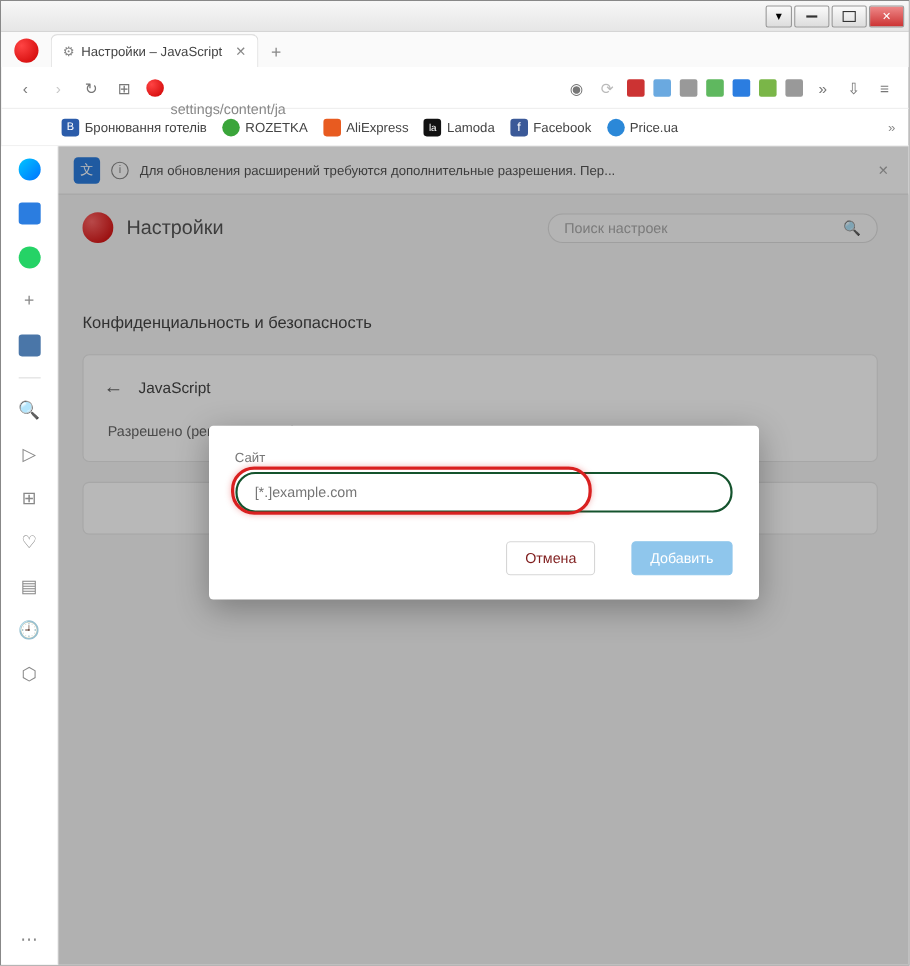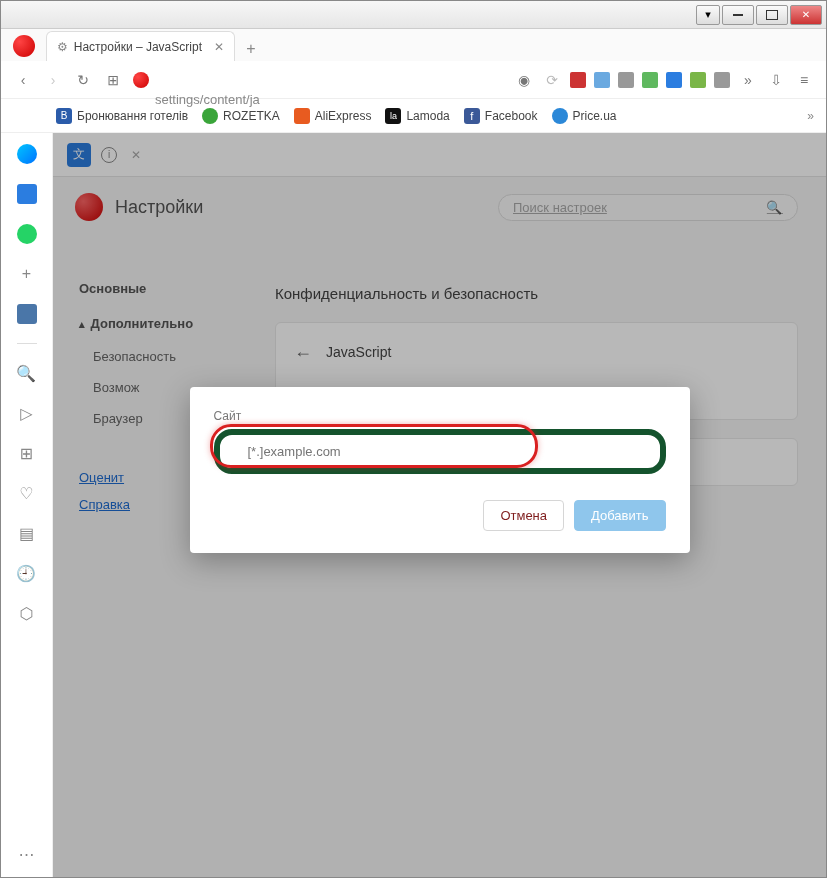--- a/index.html
+++ b/index.html
@@ -51,21 +51,21 @@
 .infobar .i-bubble { width:24px;height:24px;border-radius:4px;background:#2b7de0;display:flex;align-items:center;justify-content:center;color:#fff;font-size:12px; }
 .infobar .info-i { width:16px;height:16px;border:1.5px solid #888;border-radius:50%;display:flex;align-items:center;justify-content:center;font-size:10px;color:#888; }
 .info-action { border:1px solid #ccc; padding:5px 10px; border-radius:3px; font-size:12px; color:#555; background:#fff; }
 .info-close { color:#aaa; padding:0 4px; }
 
 
 .settings-wrap { padding:16px 28px 0 22px; display:flex; gap:30px;justify-content:space-between; }
 .settings-header { display:flex; align-items:center; gap:12px; margin-bottom:20px; width:100%; }
 .s-logo { width:28px;height:28px; background: radial-gradient(circle at 30% 30%, #ff6666, #cc0000); border-radius:50%; }
 .s-title { font-size:18px; color:#555; flex:1; }
-.s-search { flex:0 0 300px; display:flex; align-items:center; border:1px solid #ddd; border-radius:18px; padding:5px 14px; color:#aaa; font-size:13px; justify-content:space-between; background:#fafafa;text-decoration:underline; }
+.s-search { flex:0 0 300px; display:flex; align-items:center; border:1px solid #ddd; border-radius:18px; padding:5px 14px; color:#aaa; font-size:13px; justify-content:space-between; background:#fafafa; }
 
 .settings-body { display:flex; gap:30px; }
 .s-nav { width:170px; font-size:13px; }
 .s-nav-item { padding:10px 4px; color:#555; }
 .s-nav-item.bold { font-weight:600; }
 .s-nav-item.active { font-weight:700; }
 .s-nav-item.active::before { content:"▴"; margin-right:6px; font-size:11px; }
 .s-nav-sub { padding:8px 4px 8px 18px; color:#666; font-size:13px; }
 .s-spacer { height:30px; }
 .s-link { color:#1f6cd1; text-decoration:underline; padding:6px 4px; font-size:13px; }
@@ -77,25 +77,25 @@
 .s-back-arrow { font-size:18px; color:#666; }
 .s-card-row { padding:12px 22px; font-size:13px; color:#666; }
 .s-empty { text-align:center; padding:16px; font-size:12px; color:#888; }
 
 
 .overlay { position:absolute; inset:0; background:rgba(0,0,0,0.28); display:flex; align-items:flex-start; justify-content:center; padding-top:254px; }
 .modal { width:500px; background:#fff; border-radius:4px; box-shadow:0 8px 30px rgba(0,0,0,0.3); padding:22px 24px; }
 .m-title { font-size:15px; color:#444; margin-bottom:18px; }
 .m-label { font-size:12px; color:#777; margin-bottom:6px; }
 .m-input-wrap { position:relative; margin-bottom:26px; }
-.m-input { width:100%; border:6px solid #14532d; border-radius:18px; padding:9px 28px; font-size:13px; color:#444; }
+.m-input { width:100%; border:2px solid #14532d; border-radius:18px; padding:9px 16px; font-size:13px; color:#444; }
 .m-highlight { position:absolute; left:-4px; top:-5px; width:328px; height:44px; border:3px solid #d92020; border-radius:21px; pointer-events:none; box-shadow:0 0 6px rgba(217,32,32,0.35); }
 .m-actions { display:flex; justify-content:flex-end; gap:10px; }
 .m-btn { border:1px solid #d6d6d6; background:#fff; padding:7px 16px; border-radius:4px; font-size:13px; color:#7f1d1d; cursor:pointer; }
-.m-btn.primary { background:#8fc6ec; color:#fff; border-color:#8fc6ec; }
+.m-btn.primary { background:#8fc6ec; color:#fff; border-color:#8fc6ec;margin-left:23px; }
 </style>
 </head>
 <body>
 
 <div class="window-frame">
 
   <div class="titlebar">
     <div class="win-icon">▾</div>
     <div class="win-btn min"></div>
     <div class="win-btn max"></div>
@@ -188,44 +188,35 @@
       <div class="sbicon">▤</div>
       <div class="sbicon">🕘</div>
       <div class="sbicon">⬡</div>
       <div class="sbicon sb-dots">⋯</div>
     </div>
 
     <div class="content">
       <div class="infobar">
         <div class="i-bubble">文</div>
         <div class="info-i">i</div>
+        <span style="flex:1;overflow:hidden;text-overflow:ellipsis;white-space:nowrap">Для обновления расширений требуются дополнительные разрешения. Пер...</span>
         <span class="info-close">✕</span>
       </div>
 
       <div class="settings-wrap" style="flex-direction:column">
         <div class="settings-header">
           <div class="s-logo"></div>
           <div class="s-title">Настройки</div>
           <div class="s-search">
             <span>Поиск настроек</span>
             <span>🔍</span>
           </div>
         </div>
 
         <div class="settings-body">
-          <div class="s-nav">
-            <div class="s-nav-item bold">Основные</div>
-            <div class="s-nav-item active">Дополнительно</div>
-            <div class="s-nav-sub">Безопасность</div>
-            <div class="s-nav-sub">Возмож</div>
-            <div class="s-nav-sub">Браузер</div>
-            <div class="s-spacer"></div>
-            <div class="s-link">Оценит</div>
-            <div class="s-link">Справка</div>
-          </div>
 
           <div class="s-main">
             <div class="s-section-title">Конфиденциальность и безопасность</div>
             <div class="s-card">
               <div class="s-card-head">
                 <span class="s-back-arrow">←</span>
                 <span>JavaScript</span>
               </div>
               <div class="s-card-row">Разрешено (рекомендуется)</div>
             </div>

